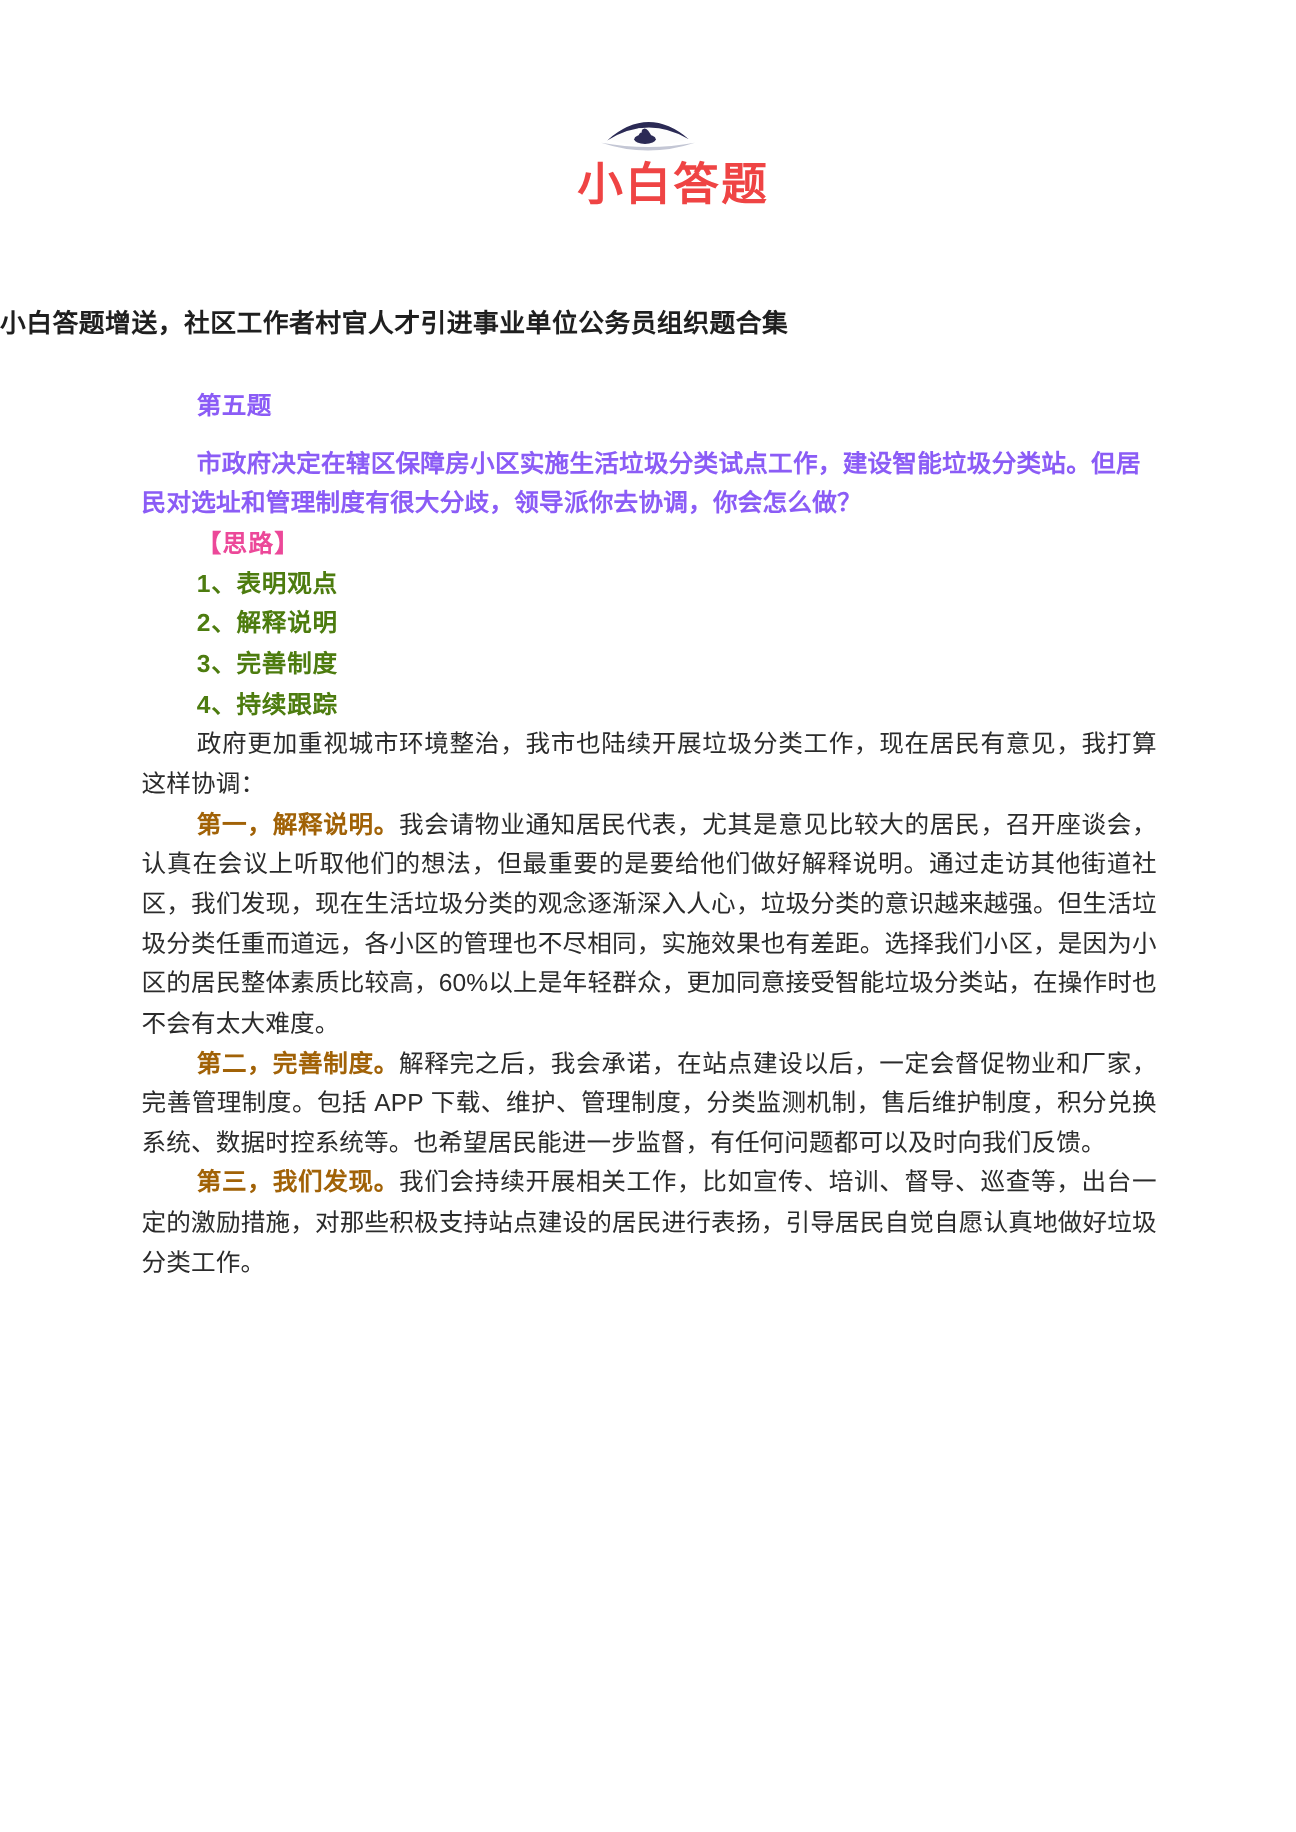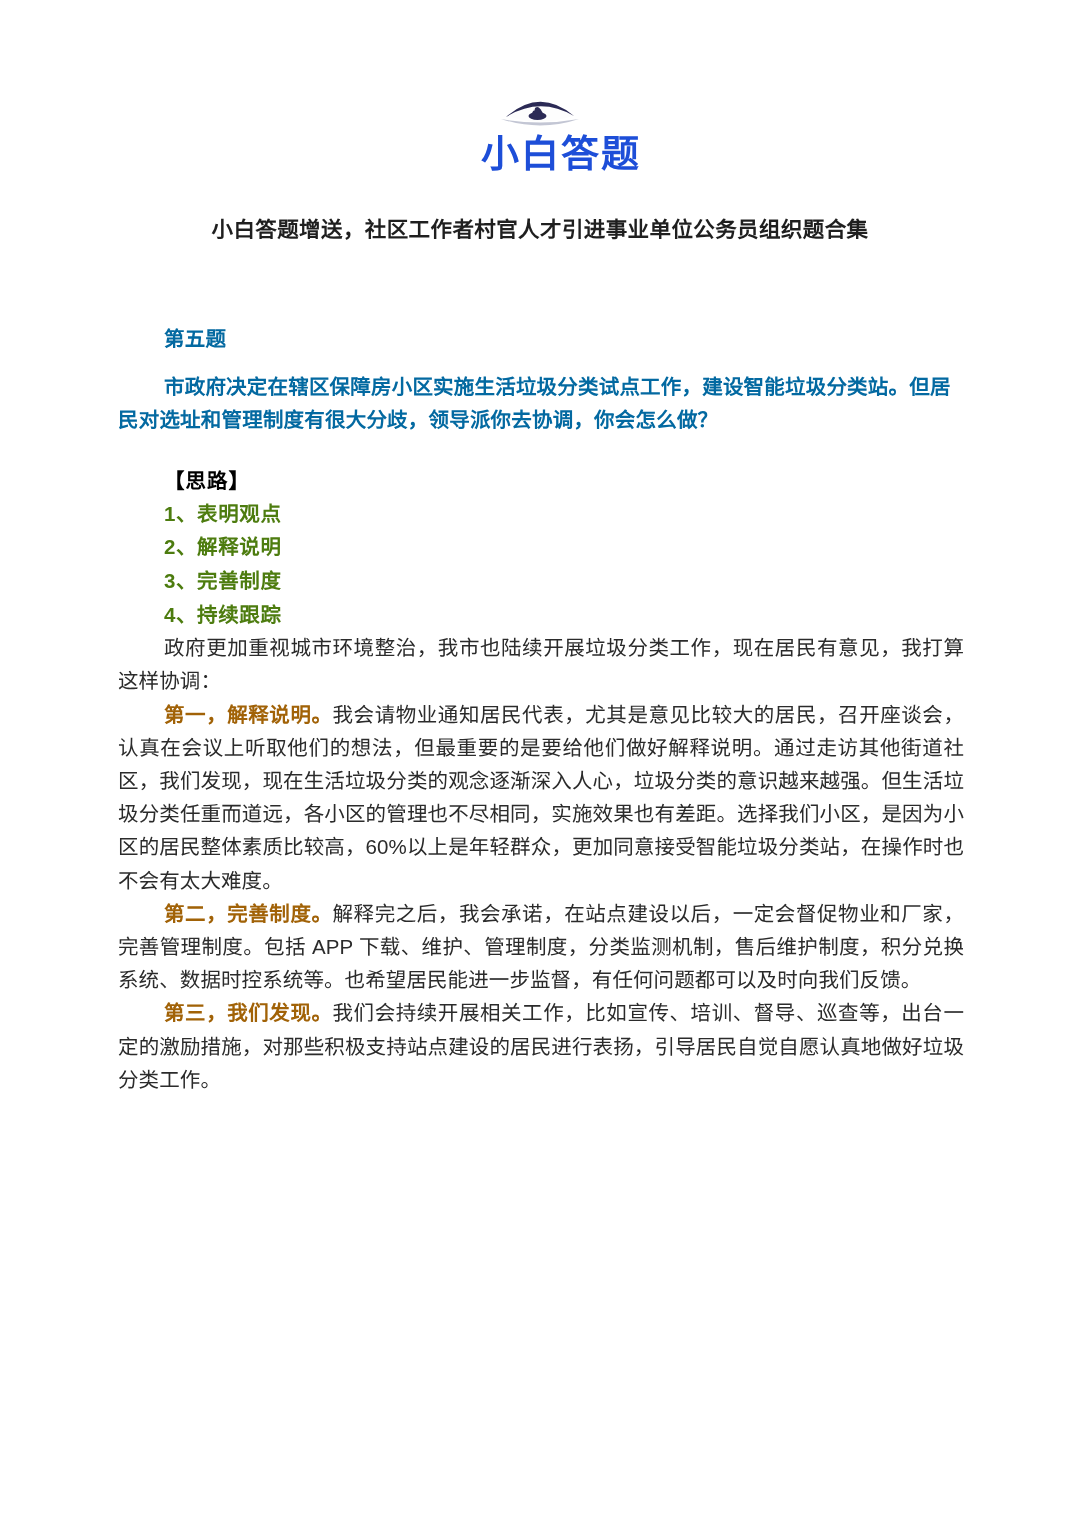--- a/index.html
+++ b/index.html
@@ -36,47 +36,47 @@
     width: 86px;
     height: 46px;
     position: relative;
     display: block;
     margin-bottom: 2px;
   }
   .logo-wordmark {
     font-size: 38px;
     font-weight: bold;
     letter-spacing: 2px;
-    color: #1d4ed8;
+    color: #ef4444;
     line-height: 1.1;
     font-family: "DejaVu Sans", "Liberation Sans", sans-serif;
     margin-left: 42px;
   }
 
   
   .doc-title {
-    text-align: center;
+    text-align: left;
     font-size: 21.5px;
     font-weight: bold;
     color: #1f1f1f;
-    margin-top: 36px;
+    margin-top: 76px;
     letter-spacing: 0.4px;
     font-family: "DejaVu Sans", "Liberation Sans", sans-serif;
   }
 
   
   .content {
     position: absolute;
     left: 118px;
     top: 323px;
     width: 846px;
   }
 
   .gold {
-    color: #0369a1;
+    color: #8b5cf6;
   }
   .q-number {
     font-size: 20.5px;
     font-weight: bold;
     line-height: 1.52;
     padding-left: 46px;
     letter-spacing: 0.3px;
   }
   .q-text {
     font-size: 20.5px;
@@ -85,23 +85,22 @@
     text-indent: 46px;
     letter-spacing: 0.2px;
     margin-top: 16px;
   }
 
   .outline-head {
     font-size: 20.5px;
     font-weight: bold;
     line-height: 1.62;
     padding-left: 46px;
-    color: #000000;
+    color: #ec4899;
     letter-spacing: 1px;
-    margin-top: 27px;
   }
   .outline-item {
     font-size: 20.5px;
     font-weight: bold;
     line-height: 1.64;
     padding-left: 46px;
     color: #4d7c0f;
     letter-spacing: 0.6px;
   }
 

